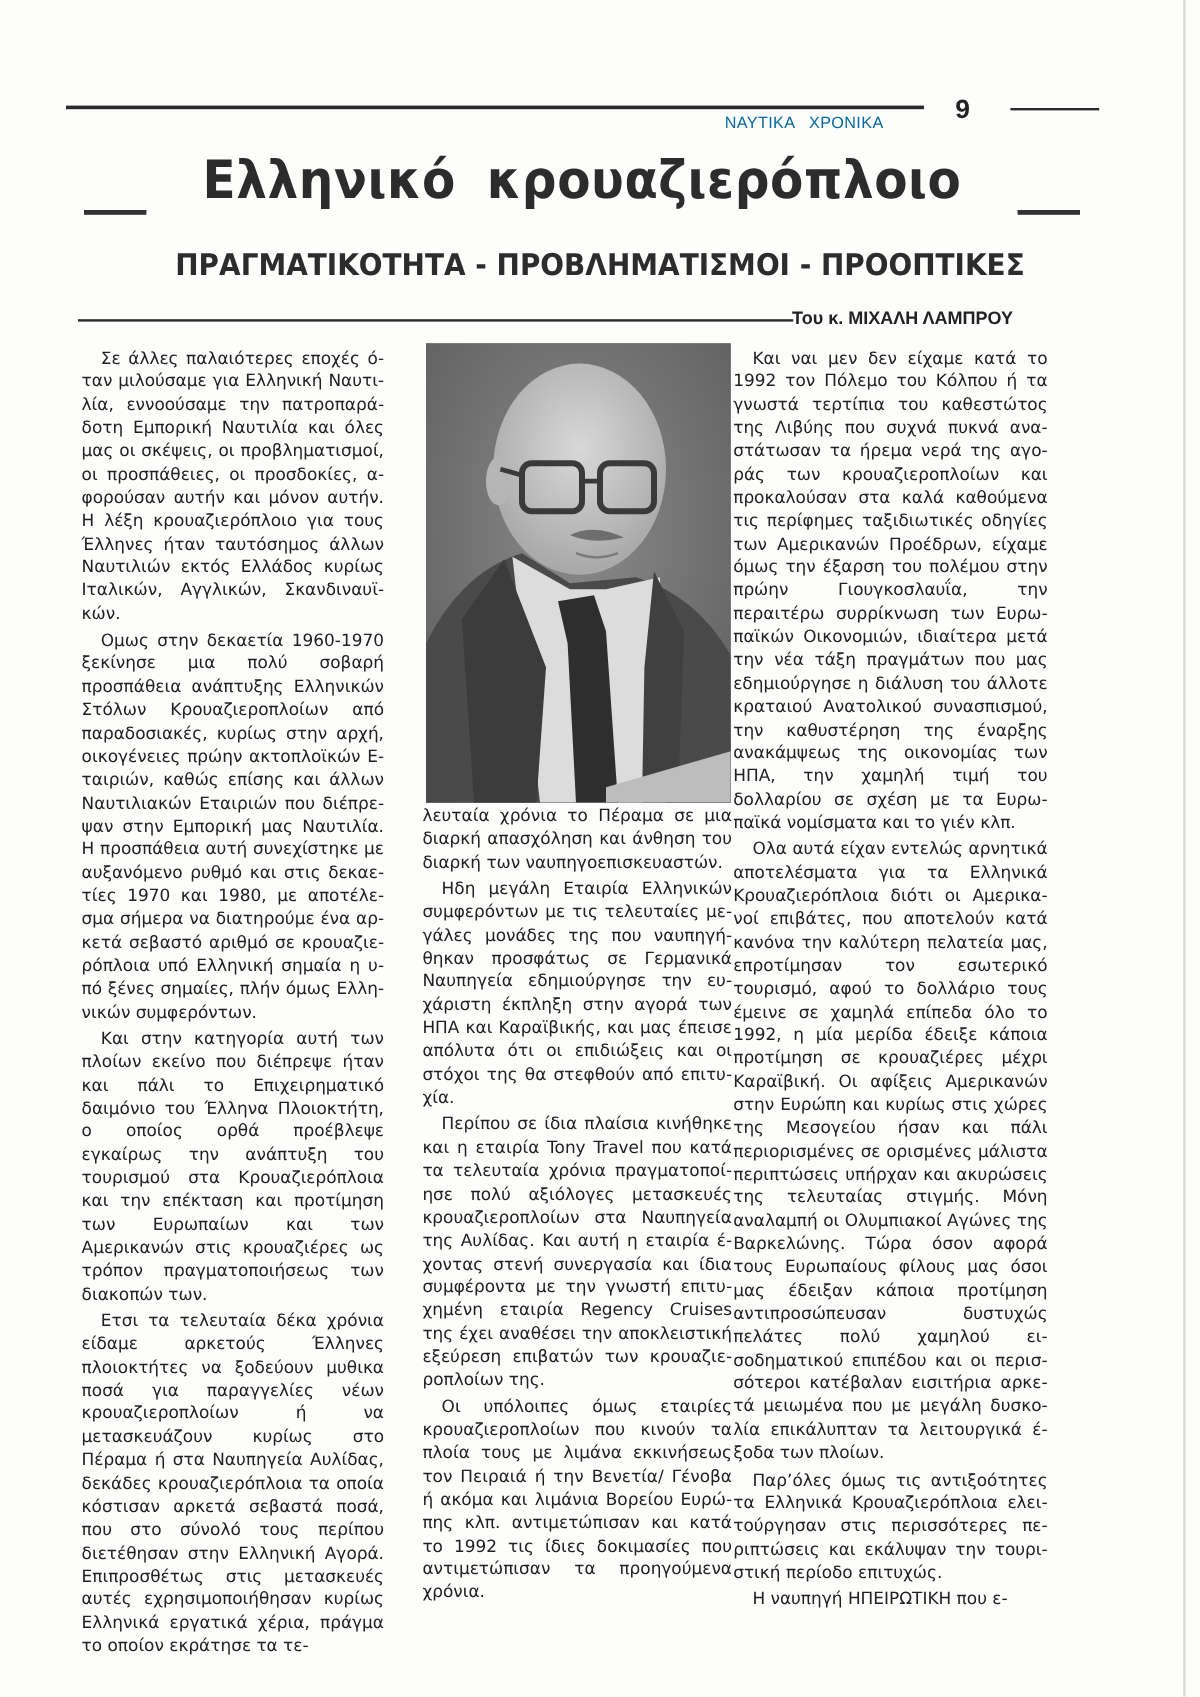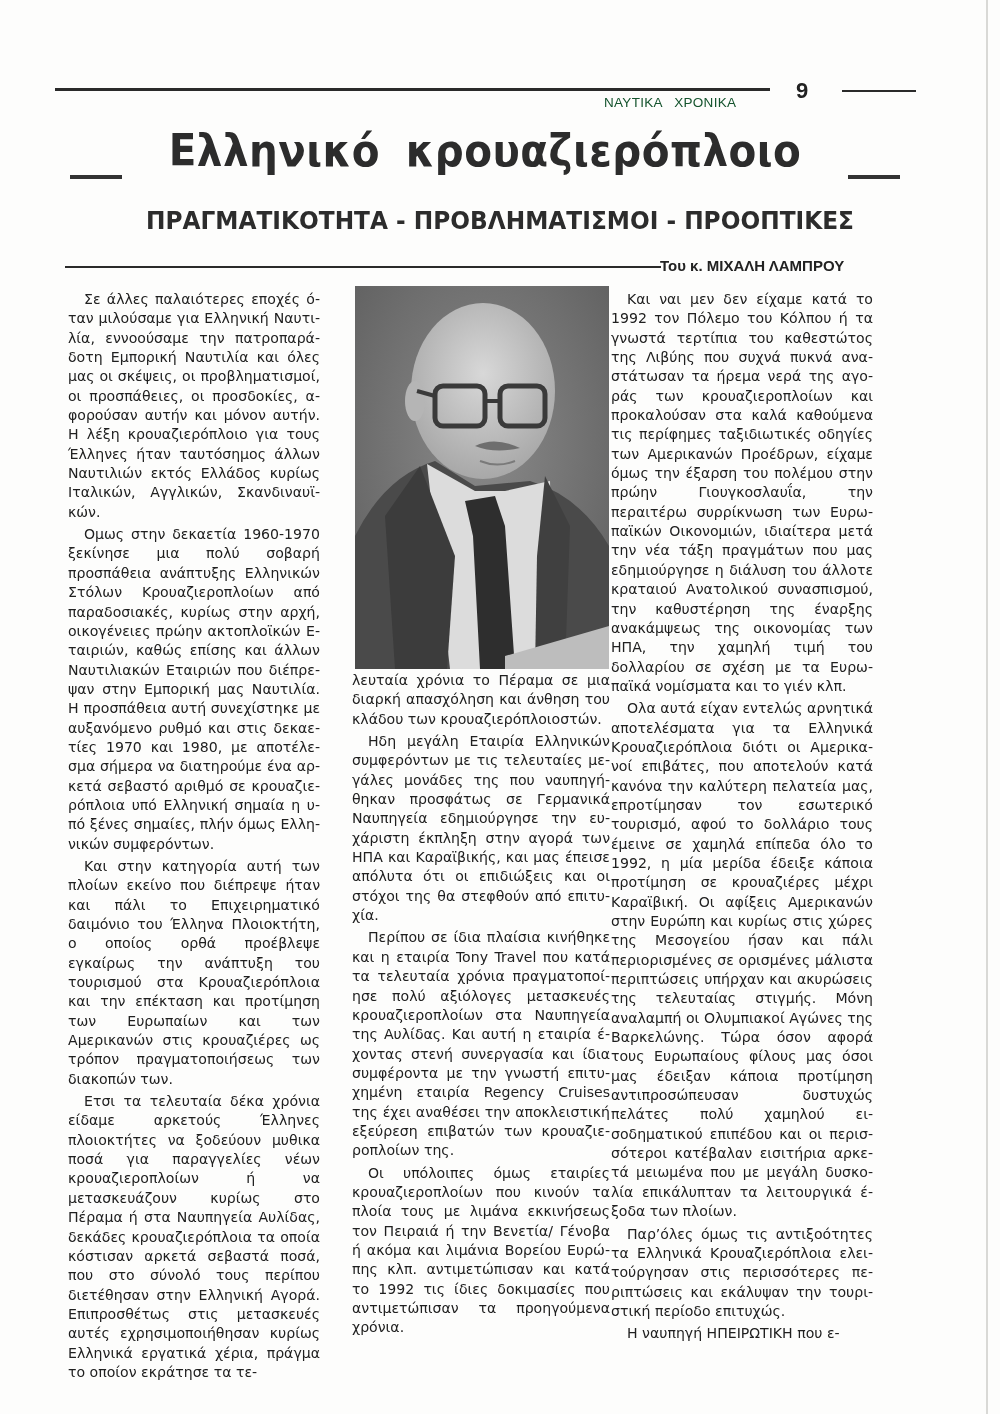--- a/index.html
+++ b/index.html
@@ -4,21 +4,21 @@
 <style>
   * { box-sizing: border-box; margin: 0; padding: 0; }
   html, body { width: 1000px; height: 1414px; background: #fdfdfc; overflow: hidden; }
   body { position: relative; font-family: "DejaVu Sans", sans-serif; color: #1d1d1d; }
 
   .right-edge { position: absolute; left: 986px; top: 0; width: 2px; height: 1414px; background: #d9d9d6; }
 
   
   .hdr-rule-left { position: absolute; left: 55px; top: 88px; width: 715px; height: 3px; background: #2a2a2a; }
   .hdr-rule-right { position: absolute; left: 842px; top: 90px; width: 74px; height: 2px; background: #2a2a2a; }
-  .hdr-magazine { position: absolute; left: 604px; top: 95px; font-family: "Liberation Sans", sans-serif; font-size: 13.5px; letter-spacing: 0.3px; color: #14532d; word-spacing: 8px; }
+  .hdr-magazine { position: absolute; left: 604px; top: 95px; font-family: "Liberation Sans", sans-serif; font-size: 13.5px; letter-spacing: 0.3px; color: #0369a1; word-spacing: 8px; }
   .hdr-page { position: absolute; left: 796px; top: 78px; font-family: "Liberation Sans", sans-serif; font-weight: bold; font-size: 22px; color: #222; }
 
   .title-wrap { position: absolute; left: 70px; top: 125px; width: 830px; height: 70px; }
   .title-dash { position: absolute; top: 50px; width: 52px; height: 4px; background: #333; }
   .title-dash.l { left: 0; }
   .title-dash.r { right: 0; }
   .title { position: absolute; left: 0; right: 0; top: 0; text-align: center; font-family: "DejaVu Sans", sans-serif; font-weight: bold; font-size: 44px; color: #2c2c2c; letter-spacing: 0.5px; word-spacing: 12px; transform: scaleX(0.92); }
 
   .subtitle { position: absolute; left: 60px; width: 880px; top: 206px; text-align: center; font-family: "DejaVu Sans", sans-serif; font-weight: bold; font-size: 25px; color: #2c2c2c; transform: scaleX(0.93); }
 
@@ -98,21 +98,21 @@
 
     <path d="M120,160 Q140,150 165,162 Q140,168 120,160 Z" fill="#6e6e6e"></path>
 
     <path d="M125,175 Q142,182 160,175" stroke="#7a7a7a" stroke-width="2" fill="none"></path>
 
     <path d="M150,370 L254,340 L254,383 L150,383 Z" fill="#bdbdbd"></path>
   </svg>
 </div>
 
 <div class="col col-2">
-  <p class="cont">λευταία χρόνια το Πέραμα σε μια διαρκή απασχόληση και άνθηση του κλάδου των κρουαζιερόπλοιο­στών.</p>
+  <p class="cont">λευταία χρόνια το Πέραμα σε μια διαρκή απασχόληση και άνθηση του διαρκή των ναυπηγοεπισκευα­στών.</p>
   <p>Ηδη μεγάλη Εταιρία Ελληνικών συμφερόντων με τις τελευταίες με­γάλες μονάδες της που ναυπηγή­θηκαν προσφάτως σε Γερμανικά Ναυπηγεία εδημιούργησε την ευ­χάριστη έκπληξη στην αγορά των ΗΠΑ και Καραϊβικής, και μας έπεισε απόλυτα ότι οι επιδιώξεις και οι στόχοι της θα στεφθούν από επιτυ­χία.</p>
   <p>Περίπου σε ίδια πλαίσια κινήθηκε και η εταιρία Tony Travel που κατά τα τελευταία χρόνια πραγματοποί­ησε πολύ αξιόλογες μετασκευές κρουαζιεροπλοίων στα Ναυπηγεία της Αυλίδας. Και αυτή η εταιρία έ­χοντας στενή συνεργασία και ίδια συμφέροντα με την γνωστή επιτυ­χημένη εταιρία Regency Cruises της έχει αναθέσει την αποκλειστική εξεύρεση επιβατών των κρουαζιε­ροπλοίων της.</p>
   <p>Οι υπόλοιπες όμως εταιρίες κρουαζιεροπλοίων που κινούν τα πλοία τους με λιμάνα εκκινήσεως τον Πειραιά ή την Βενετία/ Γένοβα ή ακόμα και λιμάνια Βορείου Ευρώ­πης κλπ. αντιμετώπισαν και κατά το 1992 τις ίδιες δοκιμασίες που αντιμετώπισαν τα προηγούμενα χρόνια.</p>
 </div>
 
 <div class="col col-3">
   <p>Και ναι μεν δεν είχαμε κατά το 1992 τον Πόλεμο του Κόλπου ή τα γνωστά τερτίπια του καθεστώτος της Λιβύης που συχνά πυκνά ανα­στάτωσαν τα ήρεμα νερά της αγο­ράς των κρουαζιεροπλοίων και προκαλούσαν στα καλά καθούμενα τις περίφημες ταξιδιωτικές οδηγίες των Αμερικανών Προέδρων, είχα­με όμως την έξαρση του πολέμου στην πρώην Γιουγκοσλαυΐα, την περαιτέρω συρρίκνωση των Ευρω­παϊκών Οικονομιών, ιδιαίτερα μετά την νέα τάξη πραγμάτων που μας εδημιούργησε η διάλυση του άλλο­τε κραταιού Ανατολικού συνασπι­σμού, την καθυστέρηση της έναρ­ξης ανακάμψεως της οικονομίας των ΗΠΑ, την χαμηλή τιμή του δολλαρίου σε σχέση με τα Ευρω­παϊκά νομίσματα και το γιέν κλπ.</p>
   <p>Ολα αυτά είχαν εντελώς αρνητι­κά αποτελέσματα για τα Ελληνικά Κρουαζιερόπλοια διότι οι Αμερικα­νοί επιβάτες, που αποτελούν κατά κανόνα την καλύτερη πελατεία μας, επροτίμησαν τον εσωτερικό τουρισμό, αφού το δολλάριο τους έμεινε σε χαμηλά επίπεδα όλο το 1992, η μία μερίδα έδειξε κάποια προτίμηση σε κρουαζιέρες μέχρι Καραϊβική. Οι αφίξεις Αμερικανών στην Ευρώπη και κυρίως στις χώ­ρες της Μεσογείου ήσαν και πάλι περιορισμένες σε ορισμένες μάλι­στα περιπτώσεις υπήρχαν και ακυ­ρώσεις της τελευταίας στιγμής. Μόνη αναλαμπή οι Ολυμπιακοί Α­γώνες της Βαρκελώνης. Τώρα ό­σον αφορά τους Ευρωπαίους φί­λους μας όσοι μας έδειξαν κάποια προτίμηση αντιπροσώπευσαν δυ­στυχώς πελάτες πολύ χαμηλού ει­σοδηματικού επιπέδου και οι περισ­σότεροι κατέβαλαν εισιτήρια αρκε­τά μειωμένα που με μεγάλη δυσκο­λία επικάλυπταν τα λειτουργικά έ­ξοδα των πλοίων.</p>
   <p>Παρ’όλες όμως τις αντιξοότητες τα Ελληνικά Κρουαζιερόπλοια ελει­τούργησαν στις περισσότερες πε­ριπτώσεις και εκάλυψαν την τουρι­στική περίοδο επιτυχώς.</p>
   <p>Η ναυπηγή ΗΠΕΙΡΩΤΙΚΗ που ε-</p>

